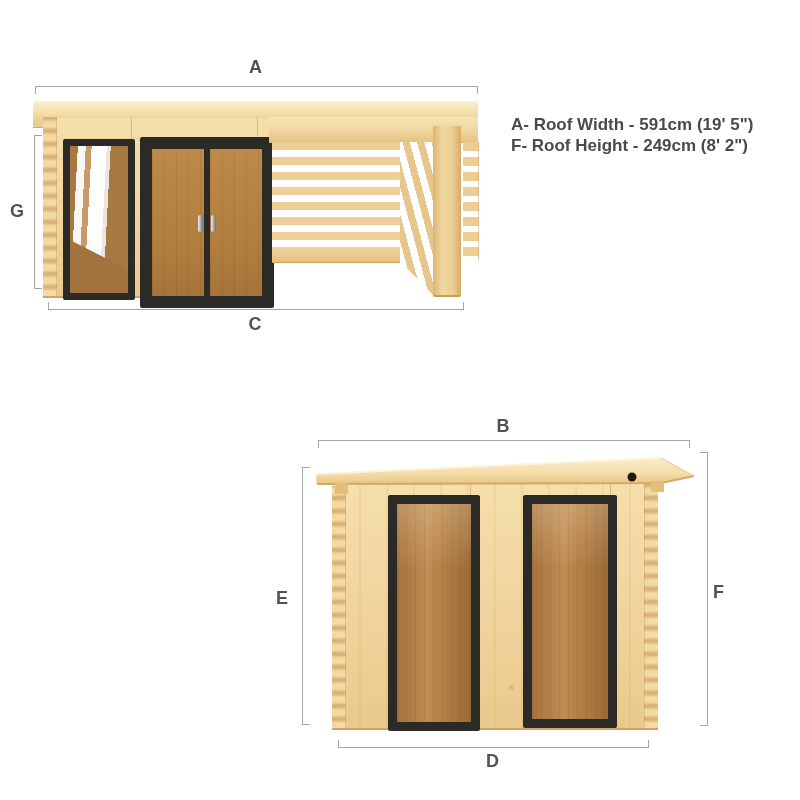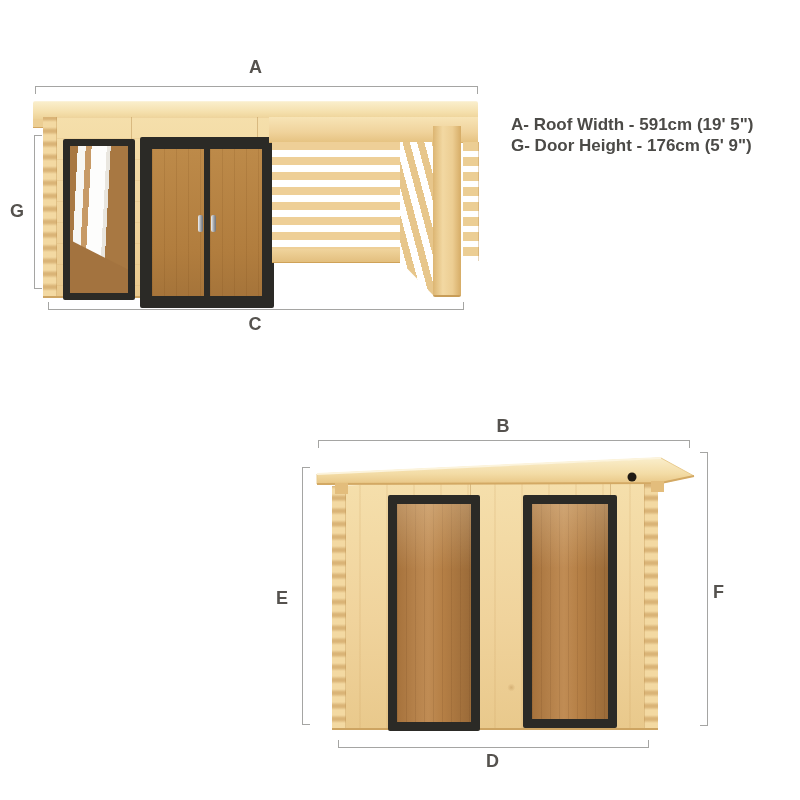--- a/index.html
+++ b/index.html
@@ -180,21 +180,21 @@
 
     <div class="dim h-bottom" style="left:48px;top:302px;width:414px;"></div>
     <div class="dim-label center" style="left:48px;top:315px;width:414px;">C</div>
 
     <div class="dim v-open-right" style="left:34px;top:135px;height:152px;"></div>
     <div class="dim-label center" style="left:6px;top:202px;width:22px;">G</div>
   </div>
 
   <div class="abs legend">
     <div class="legend-line">A- Roof Width - 591cm (19' 5")</div>
-    <div class="legend-line">G- Door Height - 176cm (5' 9")</div>
+    <div class="legend-line">F- Roof Height - 249cm (8' 2")</div>
   </div>
 
   <div class="abs" style="left:0;top:380px;width:800px;height:420px;top:0;height:800px;">
 
     <div class="dim-label center" style="left:318px;top:417px;width:370px;">B</div>
     <div class="dim h-top" style="left:318px;top:440px;width:370px;"></div>
 
     <div class="abs side-wall wood-wall-v">
       <div class="scallop left"></div>
       <div class="scallop right"></div>

